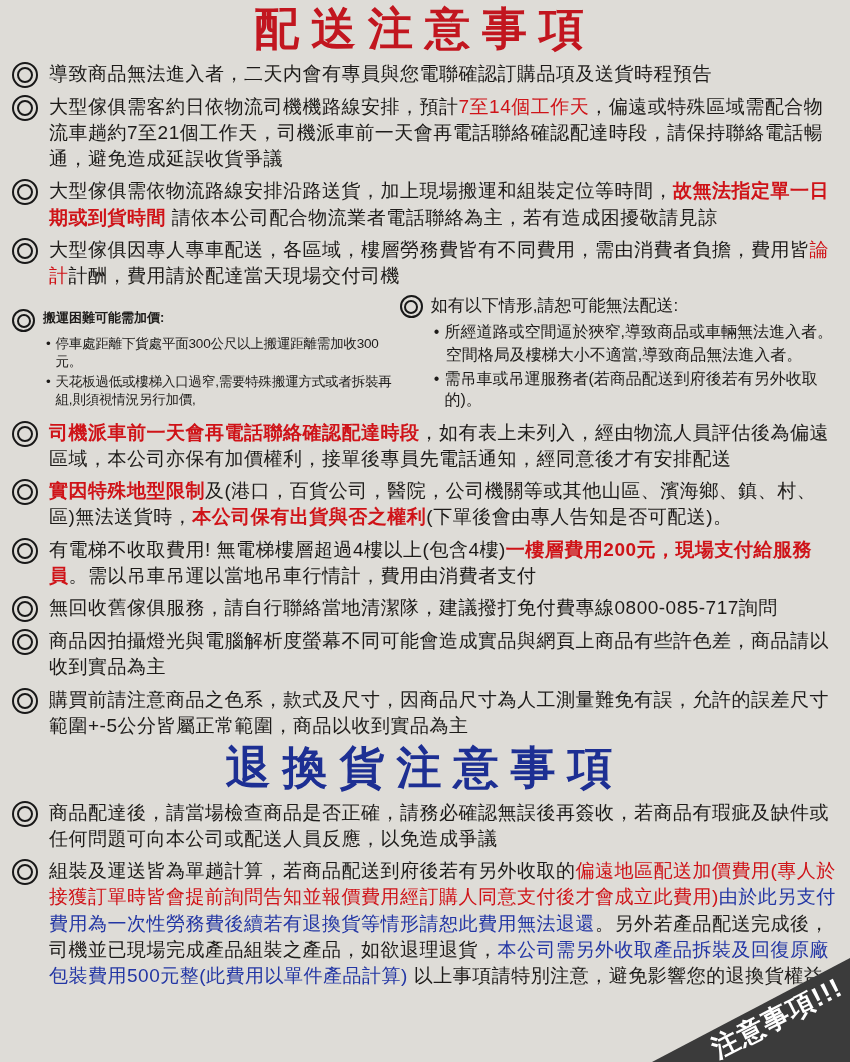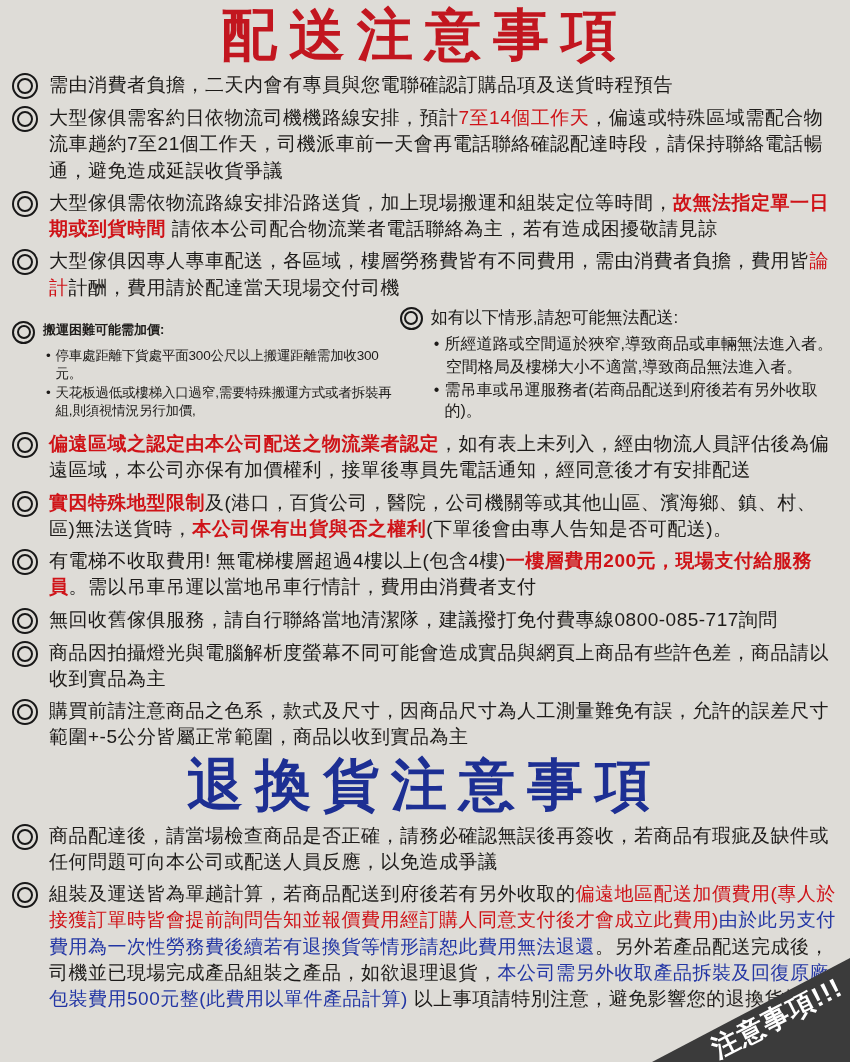--- a/index.html
+++ b/index.html
@@ -13,21 +13,21 @@
     margin:0 auto;
     background:var(--background,#dedcd7);
     overflow:hidden;
     color:var(--text,#1d1b19);
     box-sizing:border-box;
     padding:4px 6px 0 6px;
   }
   .title{
     text-align:center;
     font-weight:700;
-    font-size:56px;
+    font-size:45px;
     line-height:1.04;
     letter-spacing:12px;
     margin:2px 0 8px 0;
   }
   .title.red{color:var(--title-red,#c2161f);}
   .title.blue{color:var(--title-blue,#1d2f93);margin-top:6px;}
   .item{
     display:flex;
     align-items:flex-start;
     gap:11px;
@@ -104,21 +104,21 @@
 </style>
 </head>
 <body>
 
 <div class="page">
 
   <h1 class="title red">配送注意事項</h1>
 
   <div class="item">
     <span class="ring"></span>
-    <p class="txt"><span>需由消費者負擔，二天内會有專員與您電聯確認訂購品項及送貨時程預告</span></p>
+    <p class="txt"><span>導致商品無法進入者，二天内會有專員與您電聯確認訂購品項及送貨時程預告</span></p>
   </div>
 
   <div class="item">
     <span class="ring"></span>
     <p class="txt"><span>大型傢俱需客約日依物流司機機路線安排，預計</span><span class="c-r">7至14個工作天</span><span>，偏遠或特殊區域需配合物流車趟約7至21個工作天，司機派車前一天會再電話聯絡確認配達時段，請保持聯絡電話暢通，避免造成延誤收貨爭議</span></p>
   </div>
 
   <div class="item">
     <span class="ring"></span>
     <p class="txt"><span>大型傢俱需依物流路線安排沿路送貨，加上現場搬運和組裝定位等時間，</span><span class="c-rb">故無法指定單一日期或到貨時間</span><span> 請依本公司配合物流業者電話聯絡為主，若有造成困擾敬請見諒</span></p>
@@ -158,21 +158,21 @@
       </div>
       <div class="subline">
         <span class="dot">•</span>
         <span>需吊車或吊運服務者(若商品配送到府後若有另外收取的)。</span>
       </div>
     </div>
   </div>
 
   <div class="item">
     <span class="ring"></span>
-    <p class="txt"><span class="c-rb">偏遠區域之認定由本公司配送之物流業者認定</span><span>，如有表上未列入，經由物流人員評估後為偏遠區域，本公司亦保有加價權利，接單後專員先電話通知，經同意後才有安排配送</span></p>
+    <p class="txt"><span class="c-rb">司機派車前一天會再電話聯絡確認配達時段</span><span>，如有表上未列入，經由物流人員評估後為偏遠區域，本公司亦保有加價權利，接單後專員先電話通知，經同意後才有安排配送</span></p>
   </div>
 
   <div class="item">
     <span class="ring"></span>
     <p class="txt"><span class="c-rb">實因特殊地型限制</span><span>及(港口，百貨公司，醫院，公司機關等或其他山區、濱海鄉、鎮、村、區)無法送貨時，</span><span class="c-rb">本公司保有出貨與否之權利</span><span>(下單後會由專人告知是否可配送)。</span></p>
   </div>
 
   <div class="item">
     <span class="ring"></span>
     <p class="txt"><span>有電梯不收取費用! 無電梯樓層超過4樓以上(包含4樓)</span><span class="c-rb">一樓層費用200元，現場支付給服務員</span><span>。需以吊車吊運以當地吊車行情計，費用由消費者支付</span></p>

